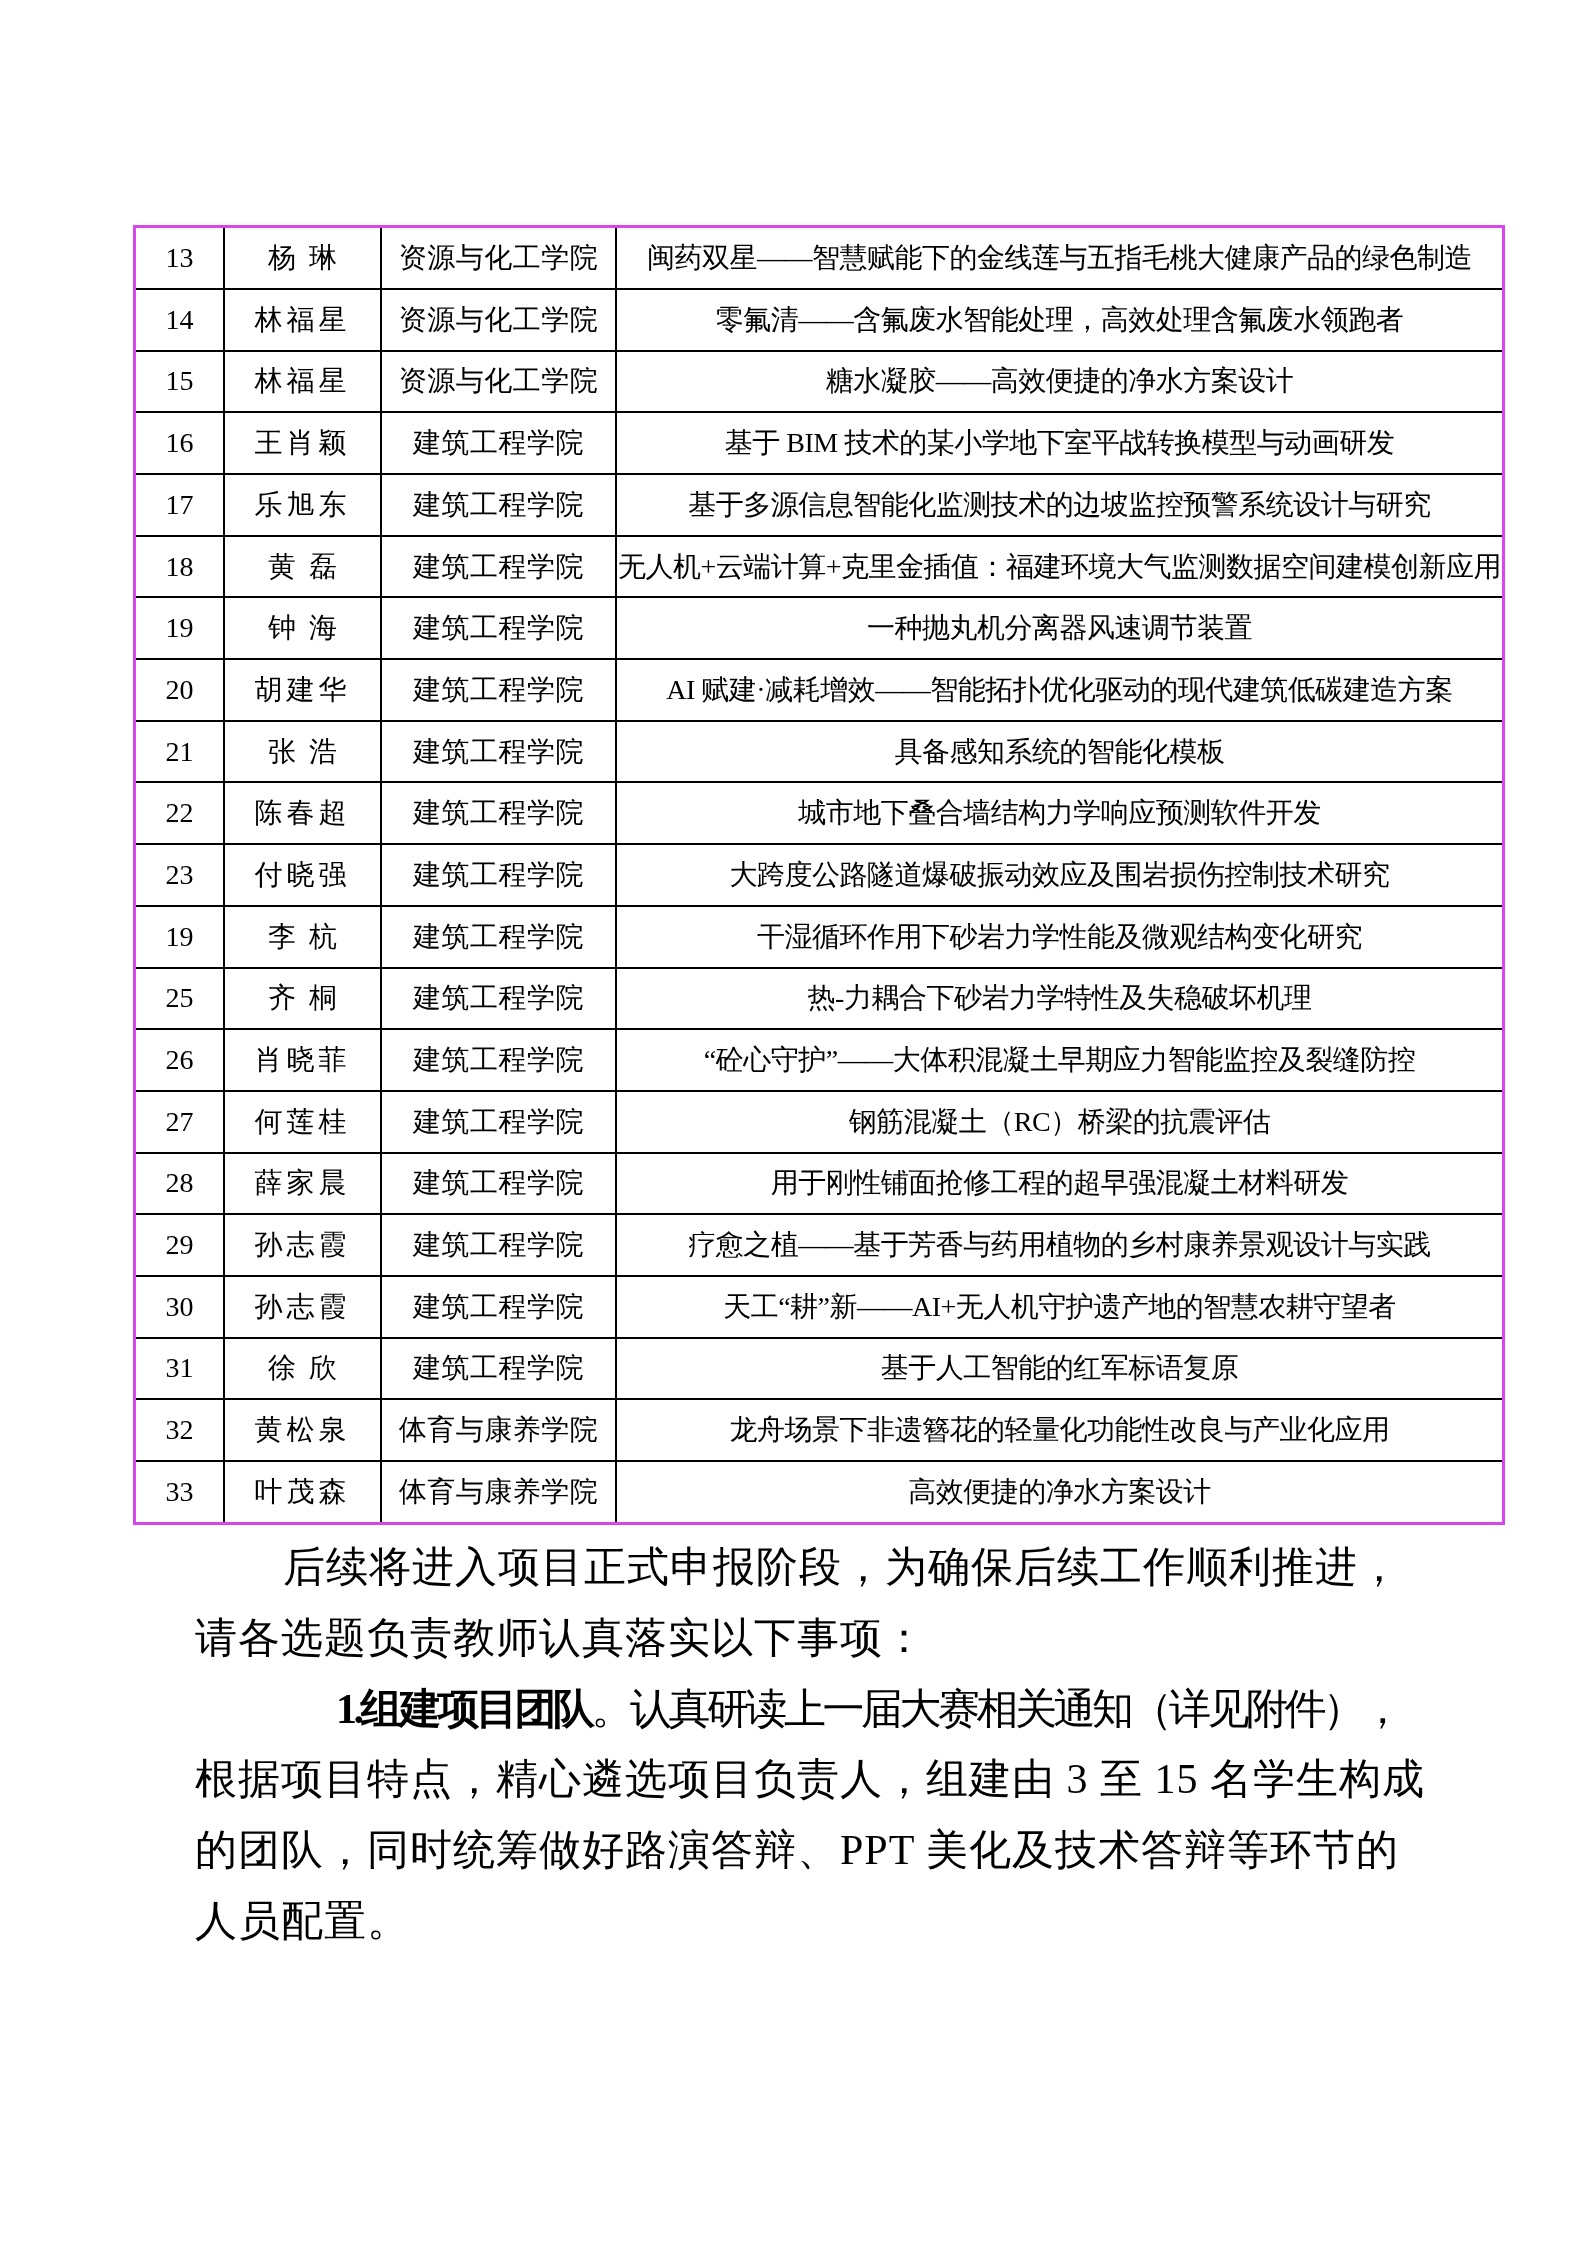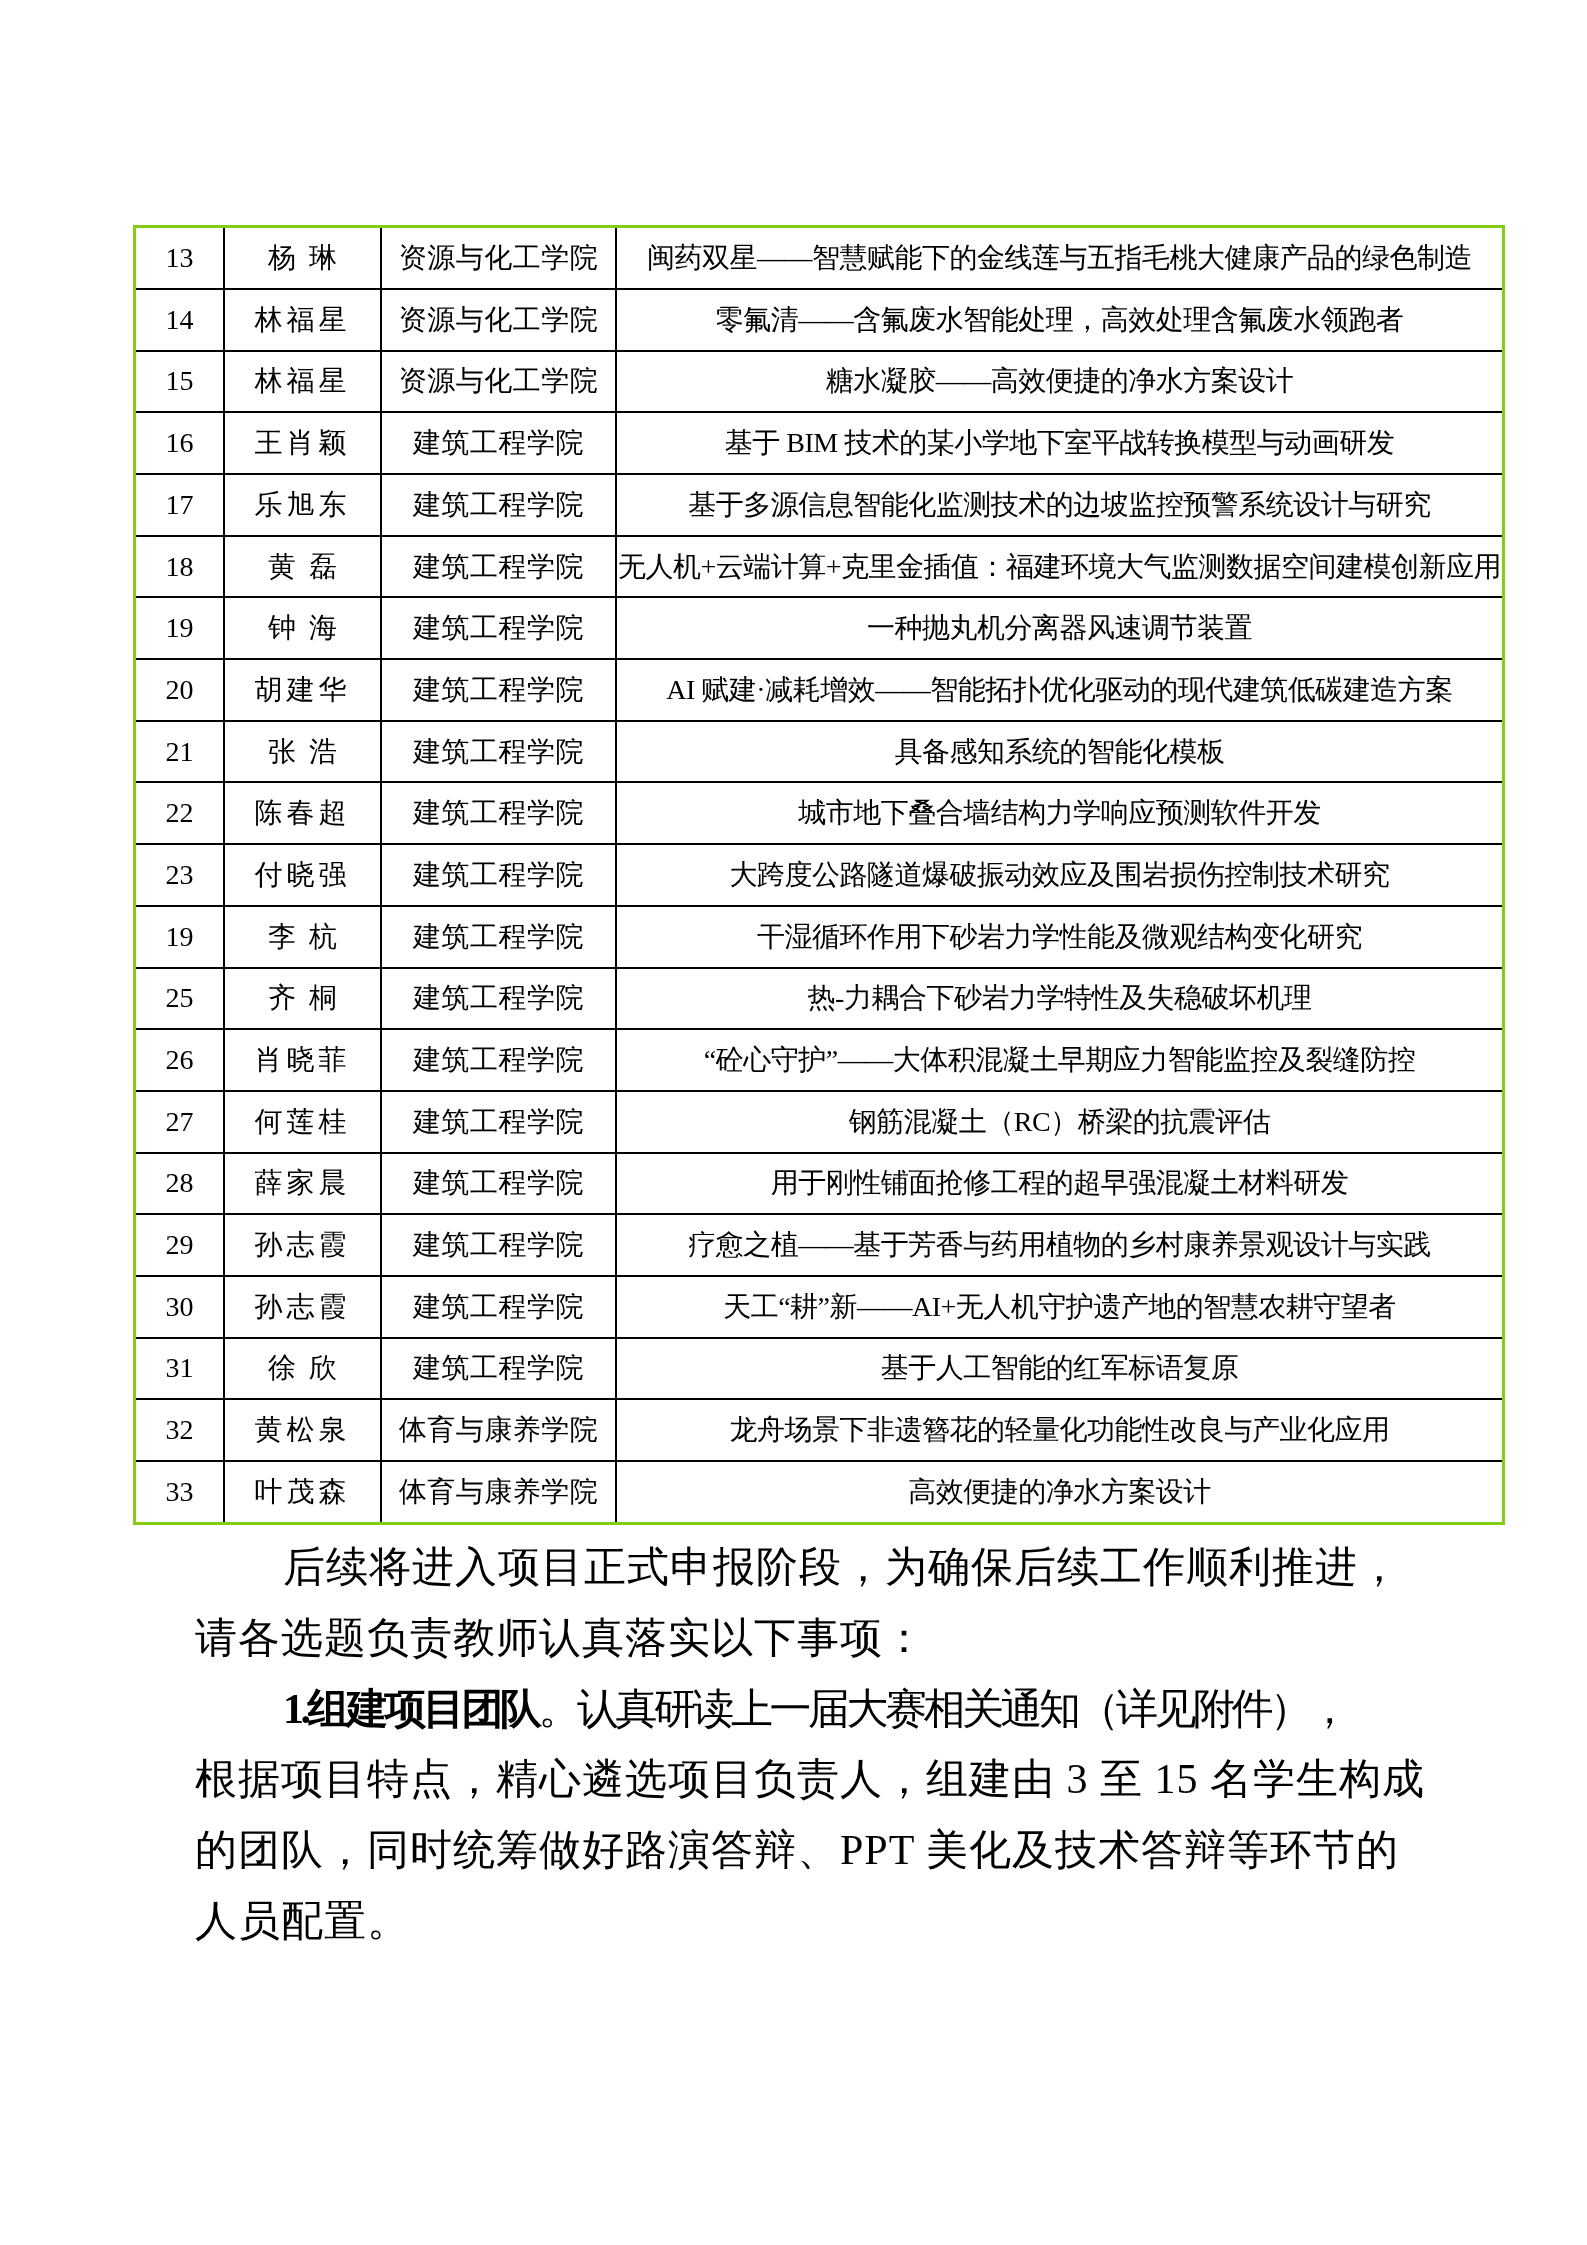--- a/index.html
+++ b/index.html
@@ -13,21 +13,21 @@
     overflow:hidden;
   }
   table.roster{
     position:absolute;
     left:133px;
     top:225px;
     width:1347px;
     height:1300px;
     border-collapse:collapse;
     table-layout:fixed;
-    border:3px solid #84cc16;
+    border:3px solid #d946ef;
   }
   table.roster td{
     border:2px solid #000;
     text-align:center;
     vertical-align:middle;
     padding:0;
     white-space:nowrap;
     font-size:28px;
     color:#000;
   }
@@ -40,21 +40,21 @@
     position:absolute;
     left:195px;
     top:1532px;
     width:1205px;
     font-size:42px;
     line-height:70.8px;
     letter-spacing:1px;
     color:#000;
   }
   .para-line{white-space:nowrap;}
-  .para-line.indent{padding-left:88px;}
+  .para-line.indent{padding-left:88px;text-align:right;}
   .para-line.tight{letter-spacing:-3.5px;}
   .para-line b{font-weight:bold;}
 </style>
 </head>
 <body>
 
 <div class="page">
 
   <table class="roster">
     <tbody>

